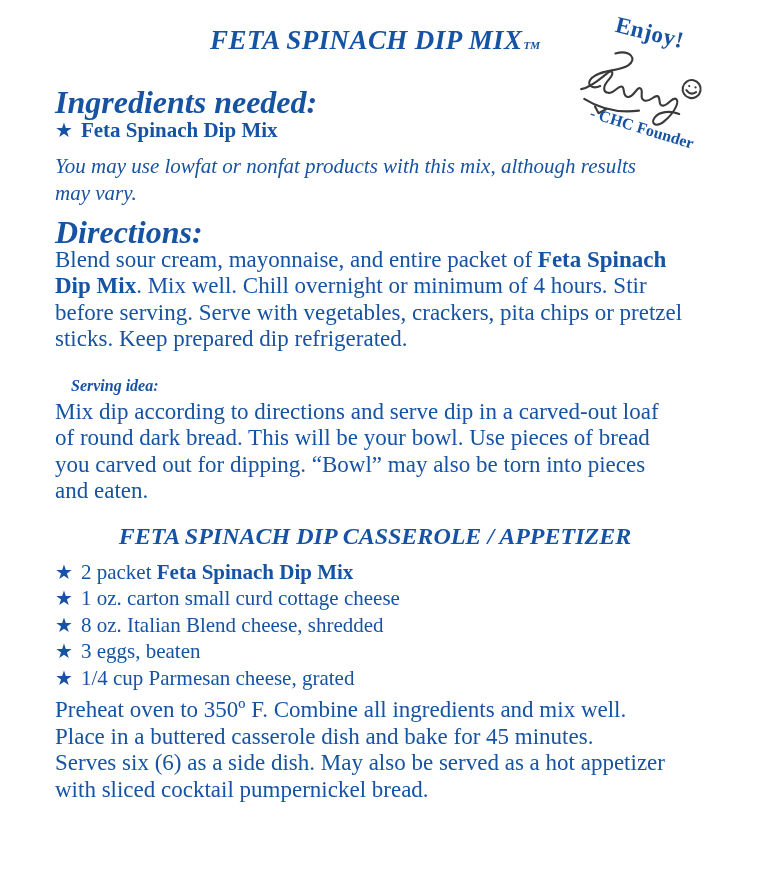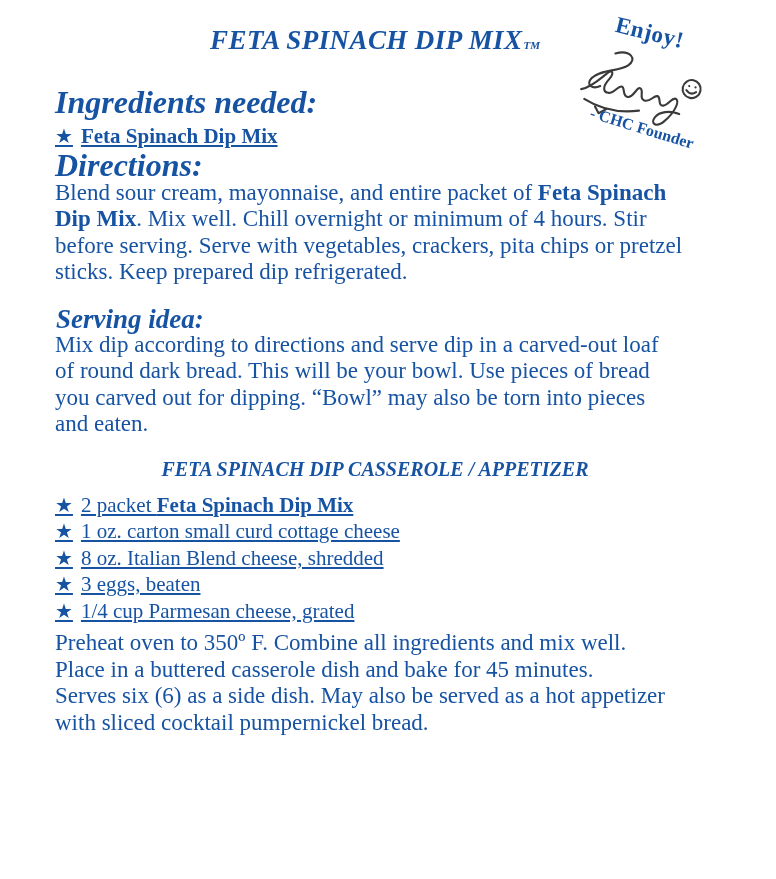--- a/index.html
+++ b/index.html
@@ -41,34 +41,34 @@
     transform: rotate(17deg); transform-origin: left top;
     font-weight: 700; font-size: 16px; white-space: nowrap;
   }
 
   .sec-head {
     font-size: 32px; line-height: 30px;
     font-style: italic; font-weight: 700;
     margin: 0;
   }
   .ing-head { margin-top: 26px; }
-  .dir-head { }
+  .dir-head { margin-top: 10px; }
   .serv-head {
-    font-size: 27px; line-height: 26px;
+    font-size: 16px; line-height: 26px;
     font-style: italic; font-weight: 700;
-    margin: 20px 0 0 1px;
+    margin: 20px 0 0 16px;
   }
   .center-title {
     text-align: center;
-    font-size: 20px; line-height: 30px;
+    font-size: 24px; line-height: 30px;
     font-style: italic; font-weight: 700;
     margin: 16px 45px 8px 0;
   }
 
-  .list { margin-top: 6px; text-decoration: underline; }
+  .list { margin-top: 0; }
   .li {
     white-space: pre-line;
     padding-left: 50px; text-indent: -50px;
     font-size: 21px; line-height: 26.5px;
   }
   .star { margin-right: 8px; font-size: 20px; }
 
   .body-par {
     white-space: pre-line;
     margin: 0;
@@ -108,20 +108,22 @@
     </svg>
     <div class="founder">- CHC Founder</div>
   </div>
 
   <h2 class="sec-head ing-head">Ingredients needed:</h2>
 
   <div class="list">
     <div class="li"><span class="star">★</span><span></span><b>Feta Spinach Dip Mix</b><span></span></div>
   </div>
 
+  <p class="note">You may use lowfat or nonfat products with this mix, although results
+may vary.</p>
 
   <h2 class="sec-head dir-head">Directions:</h2>
   <p class="body-par"><span>Blend sour cream, mayonnaise, and entire packet of </span><b>Feta Spinach
 Dip Mix</b><span>. Mix well. Chill overnight or minimum of 4 hours. Stir
 before serving. Serve with vegetables, crackers, pita chips or pretzel
 sticks. Keep prepared dip refrigerated.</span></p>
 
   <h3 class="serv-head">Serving idea:</h3>
   <p class="body-par">Mix dip according to directions and serve dip in a carved-out loaf
 of round dark bread. This will be your bowl. Use pieces of bread

